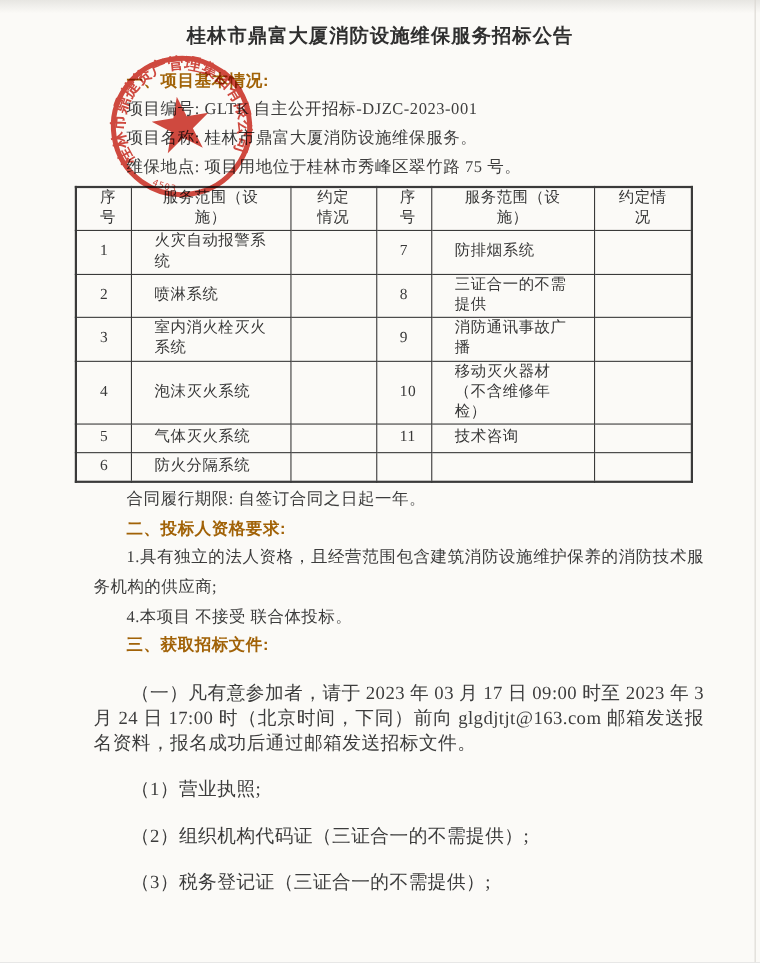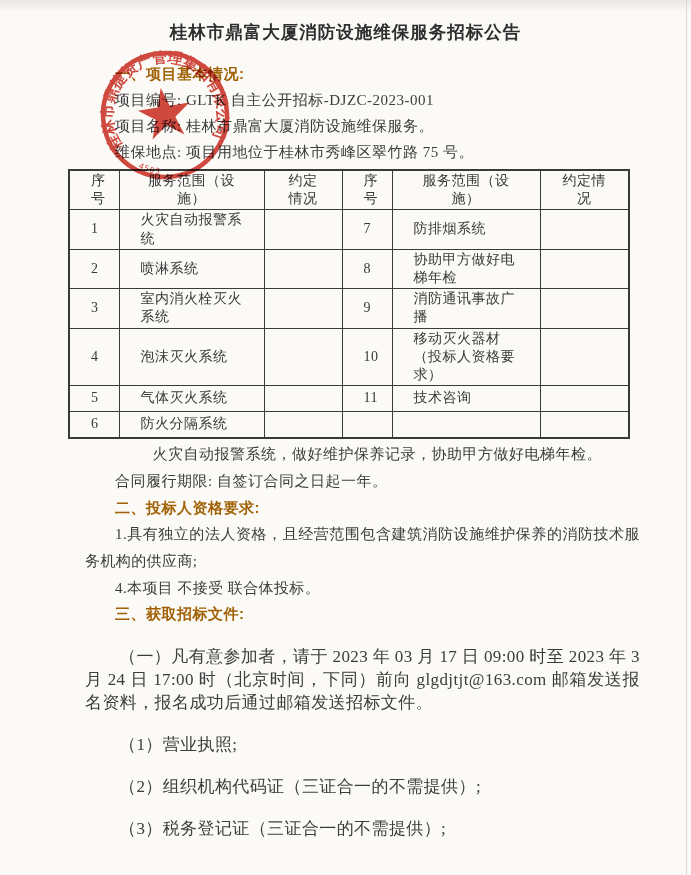--- a/index.html
+++ b/index.html
@@ -118,37 +118,37 @@
         <td class="c"></td>
         <td class="c">7</td>
         <td class="l">防排烟系统</td>
         <td class="c"></td>
       </tr>
       <tr>
         <td class="c">2</td>
         <td class="l">喷淋系统</td>
         <td class="c"></td>
         <td class="c">8</td>
-        <td class="l">协助甲方做好电梯年检</td>
+        <td class="l">三证合一的不需提供</td>
         <td class="c"></td>
       </tr>
       <tr>
         <td class="c">3</td>
         <td class="l">室内消火栓灭火系统</td>
         <td class="c"></td>
         <td class="c">9</td>
         <td class="l">消防通讯事故广播</td>
         <td class="c"></td>
       </tr>
       <tr class="tall">
         <td class="c">4</td>
         <td class="l">泡沫灭火系统</td>
         <td class="c"></td>
         <td class="c">10</td>
-        <td class="l">移动灭火器材（投标人资格要求）</td>
+        <td class="l">移动灭火器材（不含维修年检）</td>
         <td class="c"></td>
       </tr>
       <tr>
         <td class="c">5</td>
         <td class="l">气体灭火系统</td>
         <td class="c"></td>
         <td class="c">11</td>
         <td class="l">技术咨询</td>
         <td class="c"></td>
       </tr>
@@ -156,21 +156,20 @@
         <td class="c">6</td>
         <td class="l">防火分隔系统</td>
         <td class="c"></td>
         <td class="c"></td>
         <td class="l"></td>
         <td class="c"></td>
       </tr>
     </tbody>
       </table>
 
-    <p class="note">火灾自动报警系统，做好维护保养记录，协助甲方做好电梯年检。</p>
     <p class="ln">合同履行期限: 自签订合同之日起一年。</p>
 
     <p class="h">二、投标人资格要求:</p>
     <p class="para">1.具有独立的法人资格，且经营范围包含建筑消防设施维护保养的消防技术服务机构的供应商;</p>
     <p class="para">4.本项目 不接受 联合体投标。</p>
 
     <div class="s3">
       <p class="h">三、获取招标文件:</p>
       <p class="para">（一）凡有意参加者，请于 2023 年 03 月 17 日 09:00 时至 2023 年 3 月 24 日 17:00 时（北京时间，下同）前向 glgdjtjt@163.com 邮箱发送报名资料，报名成功后通过邮箱发送招标文件。</p>
       <p class="para">（1）营业执照;</p>

